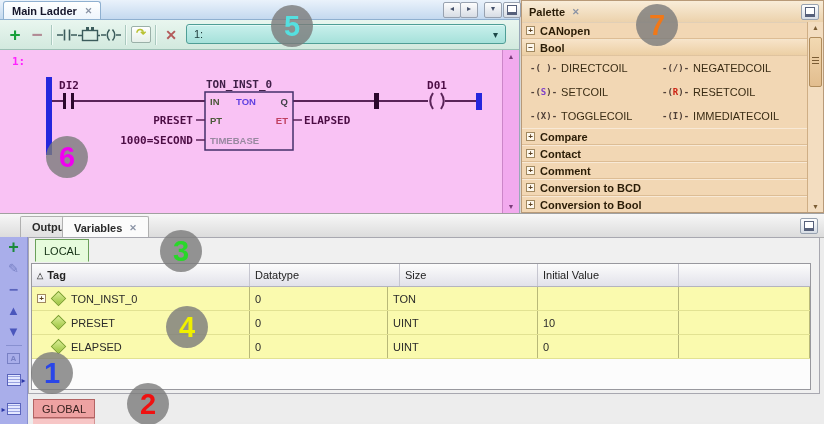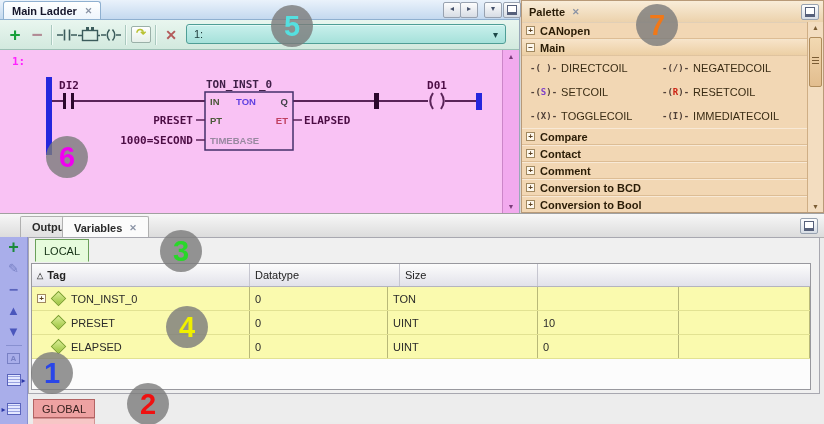--- a/index.html
+++ b/index.html
@@ -229,21 +229,21 @@
           <div class="min-glyph"></div>
         </div>
     </div>
     <div id="palette-list">
         <div class="pal-group">
           <span class="expander">+</span>
           <span>CANopen</span>
         </div>
         <div class="pal-group sel">
           <span class="expander">−</span>
-          <span>Main</span>
+          <span>Bool</span>
         </div>
         <div class="pal-items">
           <div class="pal-item">
             <span class="pal-glyph">-(<span style="color: rgb(80, 64, 56);"> </span>)-</span>
             <span>DIRECTCOIL</span>
           </div>
           <div class="pal-item">
             <span class="pal-glyph">-(<span style="color: rgb(80, 64, 56);">/</span>)-</span>
             <span>NEGATEDCOIL</span>
           </div>
@@ -351,20 +351,23 @@
           <div class="t-head" id="table-head">
               <div class="t-hcell first" style="width: 218px;">
                 <span class="sort-ic">△</span>
                 <span>Tag</span>
               </div>
               <div class="t-hcell" style="width: 150px;">
                 <span>Datatype</span>
               </div>
               <div class="t-hcell" style="width: 138px;">
                 <span>Size</span>
+              </div>
+              <div class="t-hcell" style="width: 141px;">
+                <span>Initial Value</span>
               </div>
             </div>
           <div id="table-body">
               <div class="t-row">
                 <div class="t-cell" style="width: 218px;">
                   <span class="expander">+</span>
                   <span class="diamond"></span>
                   <span>TON_INST_0</span>
                 </div>
                 <div class="t-cell" style="width: 138px;">

